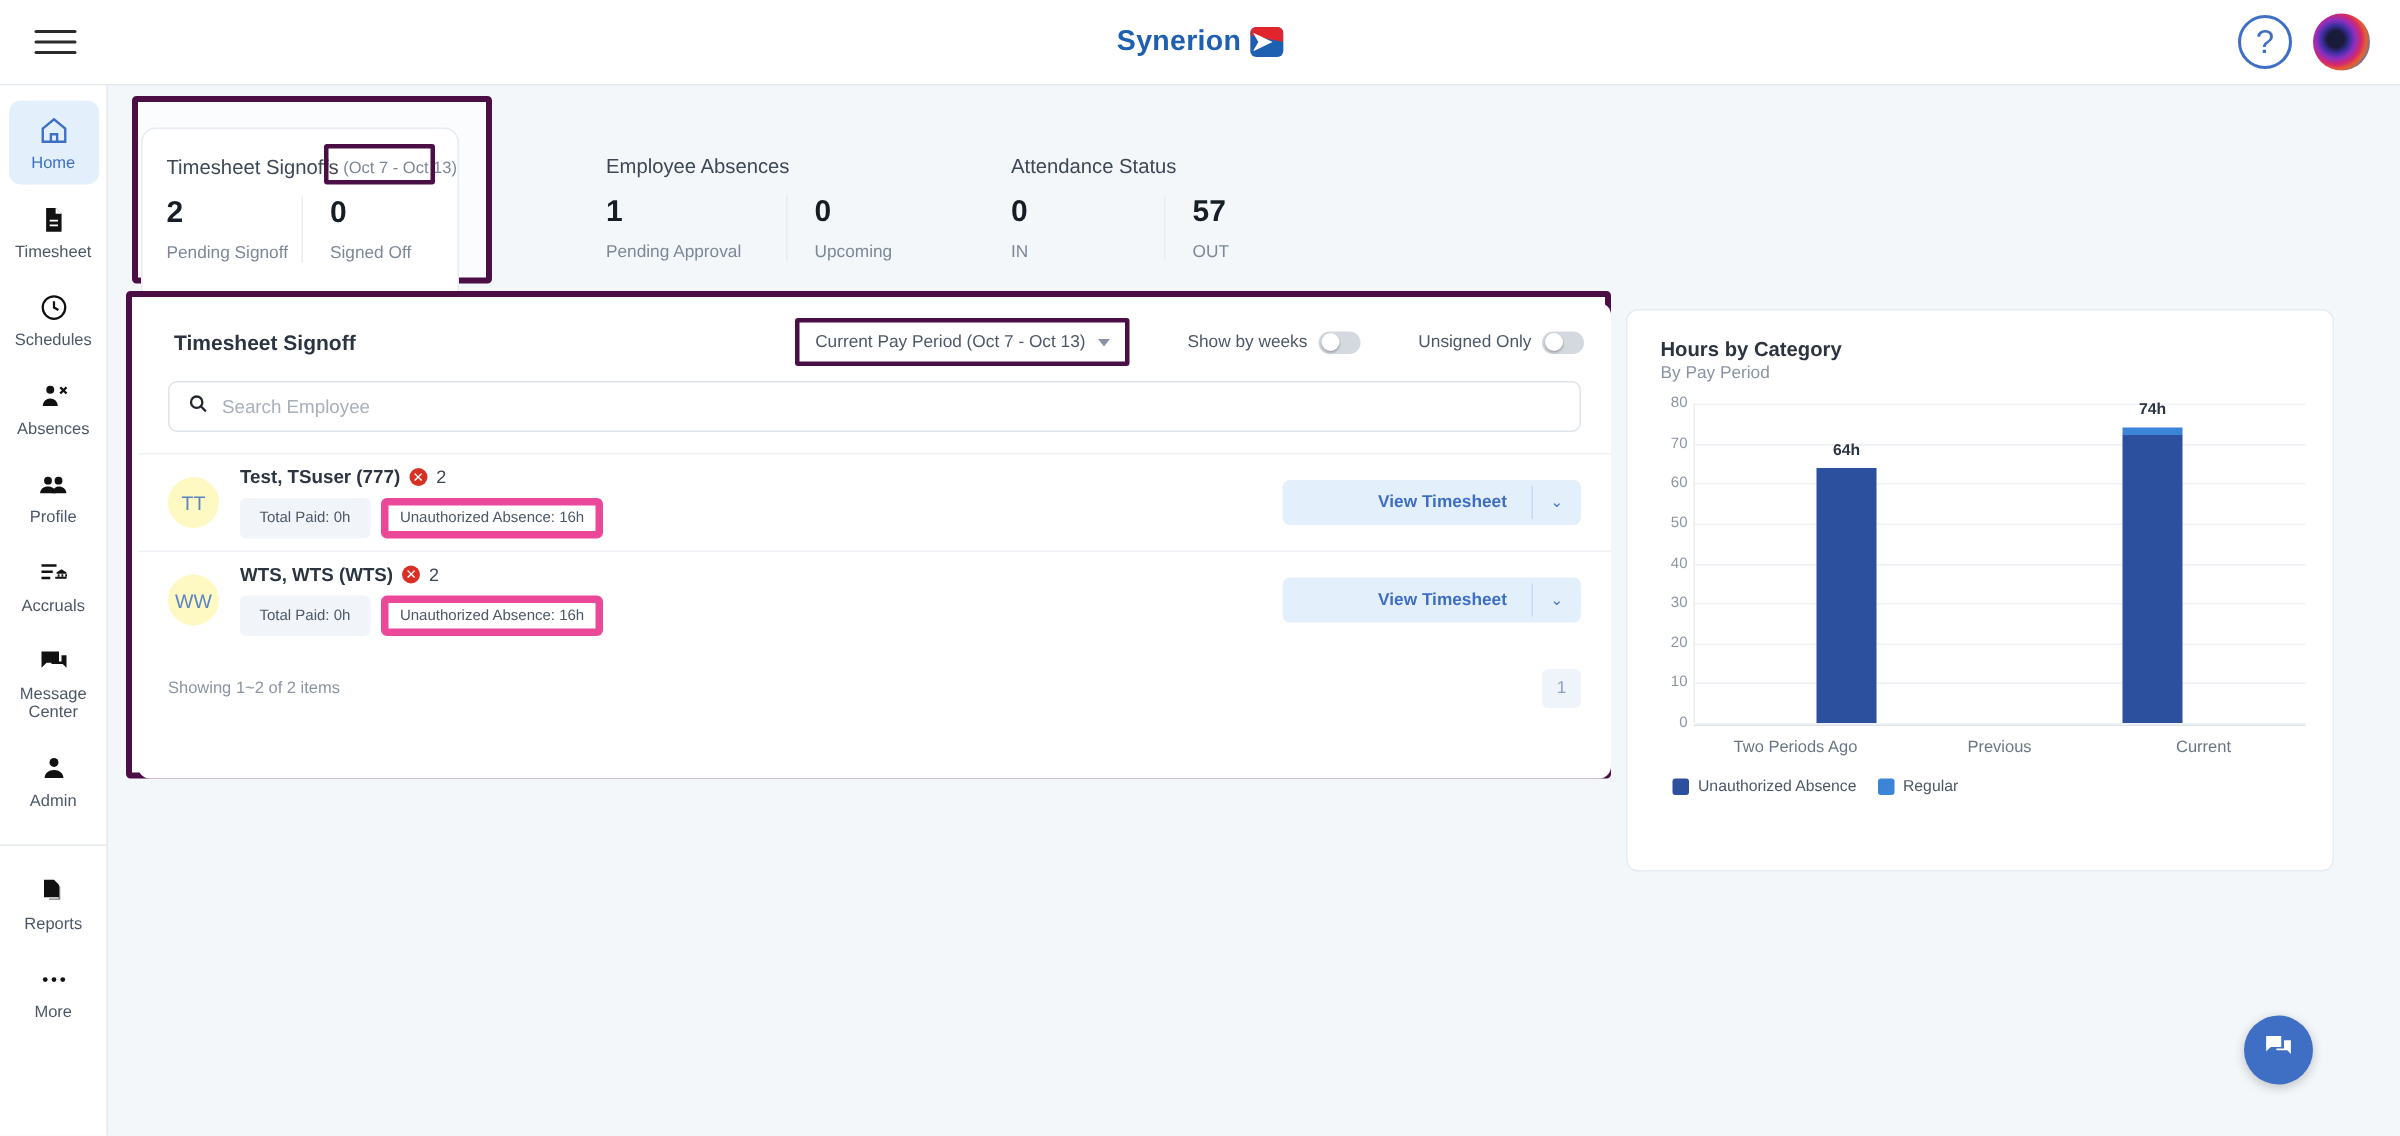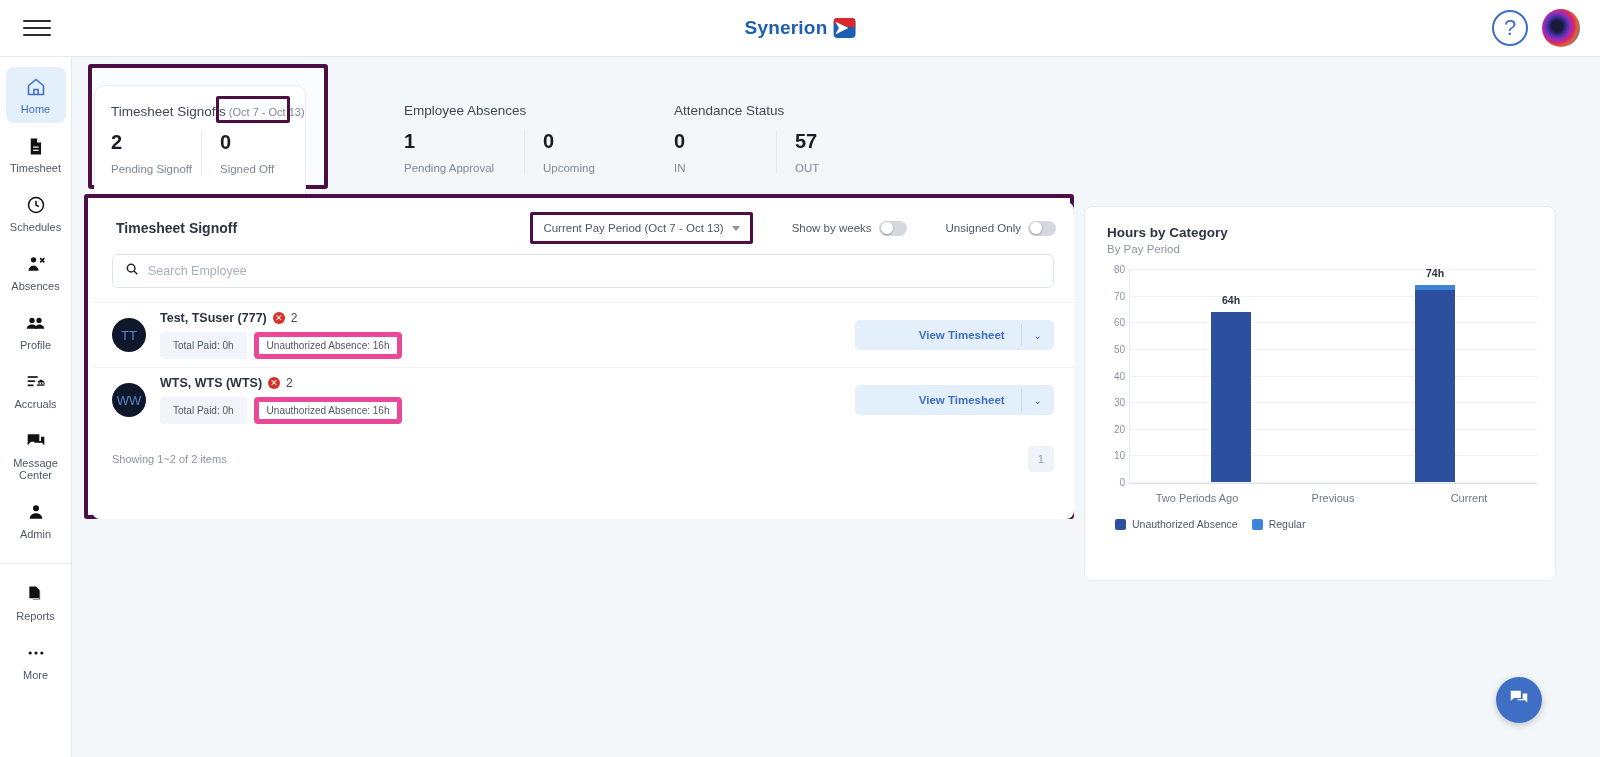--- a/index.html
+++ b/index.html
@@ -101,21 +101,21 @@
   .search-row { padding: 0 20px; }
   .search-box { height: 34px; border: 1px solid #dfe4ea; border-radius: 6px;
     display: flex; align-items: center; padding: 0 12px; gap: 9px; background: #fff; }
   .search-inp { border: none; outline: none; font-size: 12.5px; color: #333;
     flex: 1; font-family: "Liberation Sans", sans-serif; background: transparent; }
   .search-inp::placeholder { color: #a8b0ba; }
 
   .emp-row { display: flex; align-items: center; padding: 13px 20px 13px 20px;
     border-top: 1px solid #eef1f5; height: 65px; }
   .emp-row:first-of-type { border-top: 1px solid #eef1f5; }
-  .emp-avatar { width: 34px; height: 34px; border-radius: 50%; background: #0f172a;
+  .emp-avatar { width: 34px; height: 34px; border-radius: 50%; background: #fef9c3;
     color: #5b84c4; font-size: 13px; display: flex; align-items: center;
     justify-content: center; flex-shrink: 0; }
   .emp-info { margin-left: 14px; flex: 1; }
   .emp-name-row { display: flex; align-items: center; gap: 6px; }
   .emp-name { font-size: 12.5px; font-weight: bold; color: #2c3440; }
   .err-badge { width: 12px; height: 12px; border-radius: 50%; background: #d93025;
     color: #fff; font-size: 9px; display: flex; align-items: center;
     justify-content: center; line-height: 1; }
   .err-count { font-size: 12px; color: #3d4854; }
   .chips { display: flex; gap: 7px; margin-top: 7px; }

